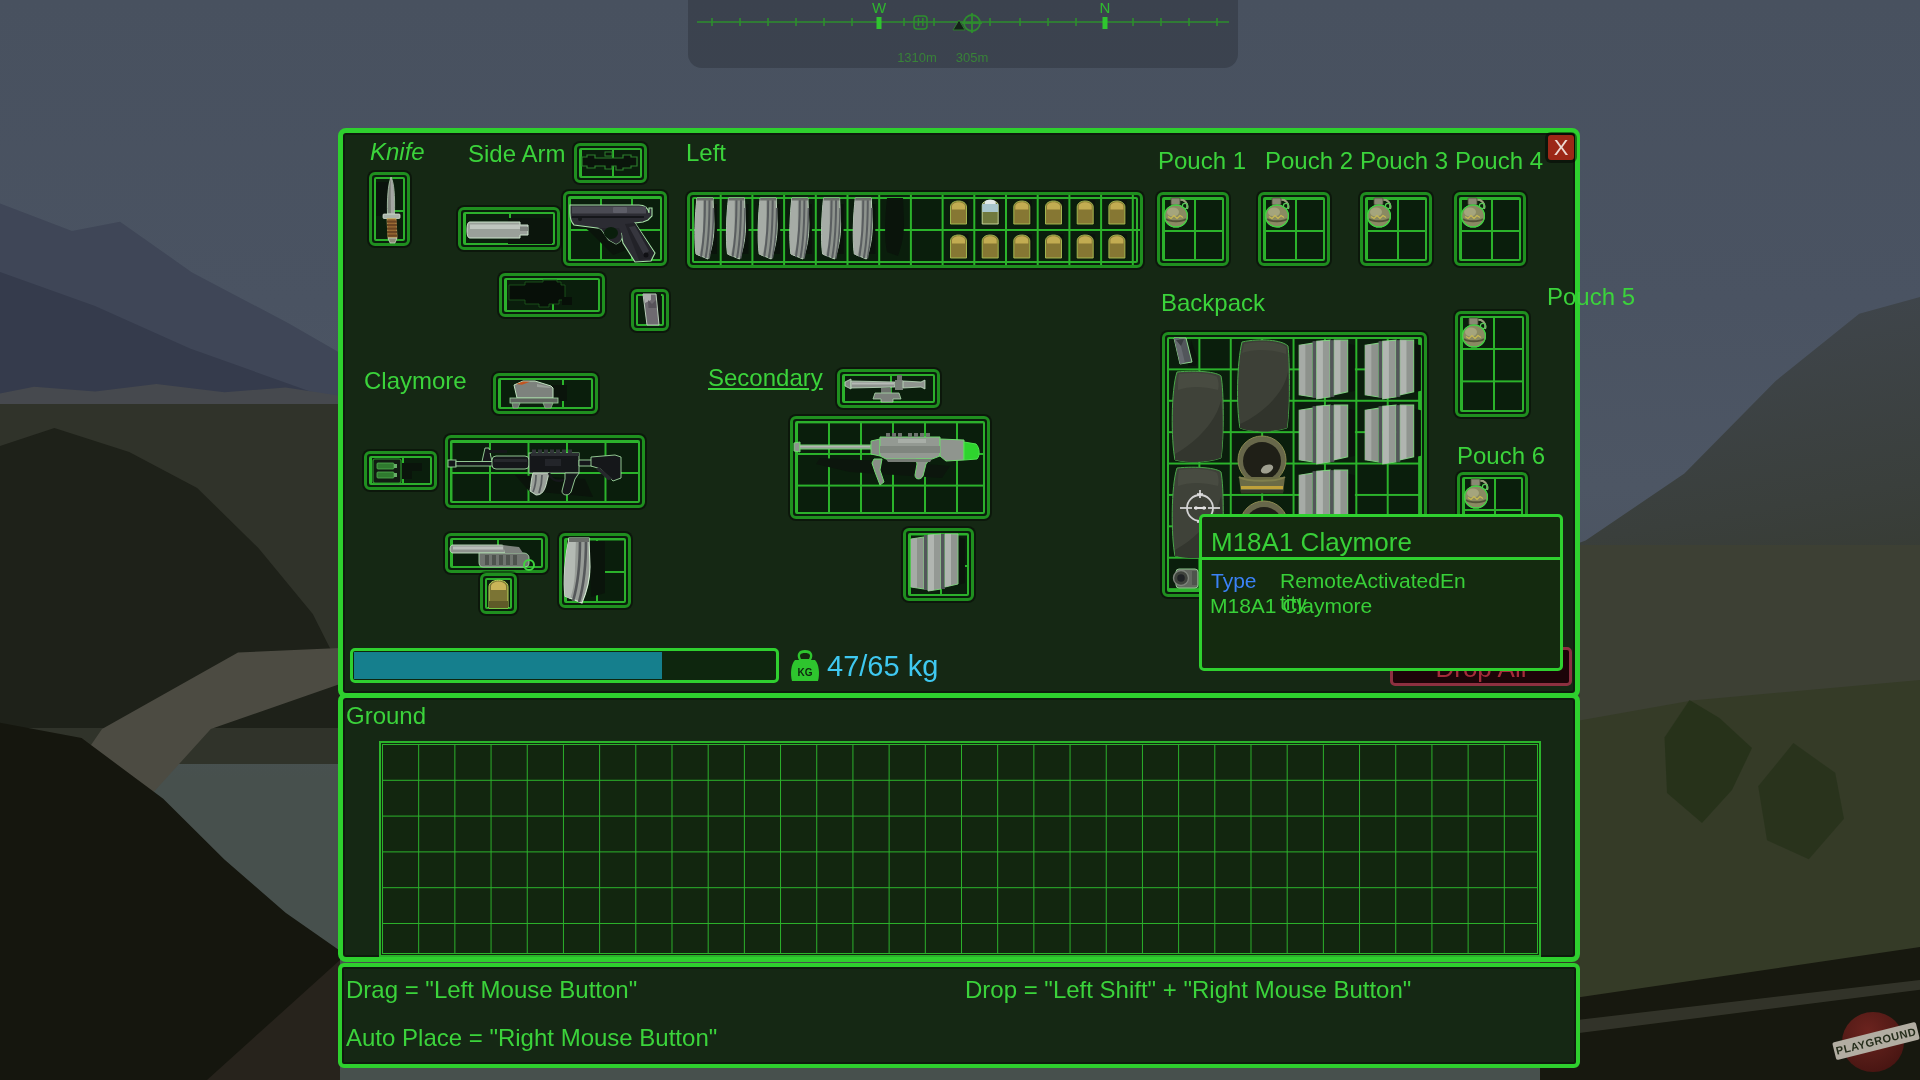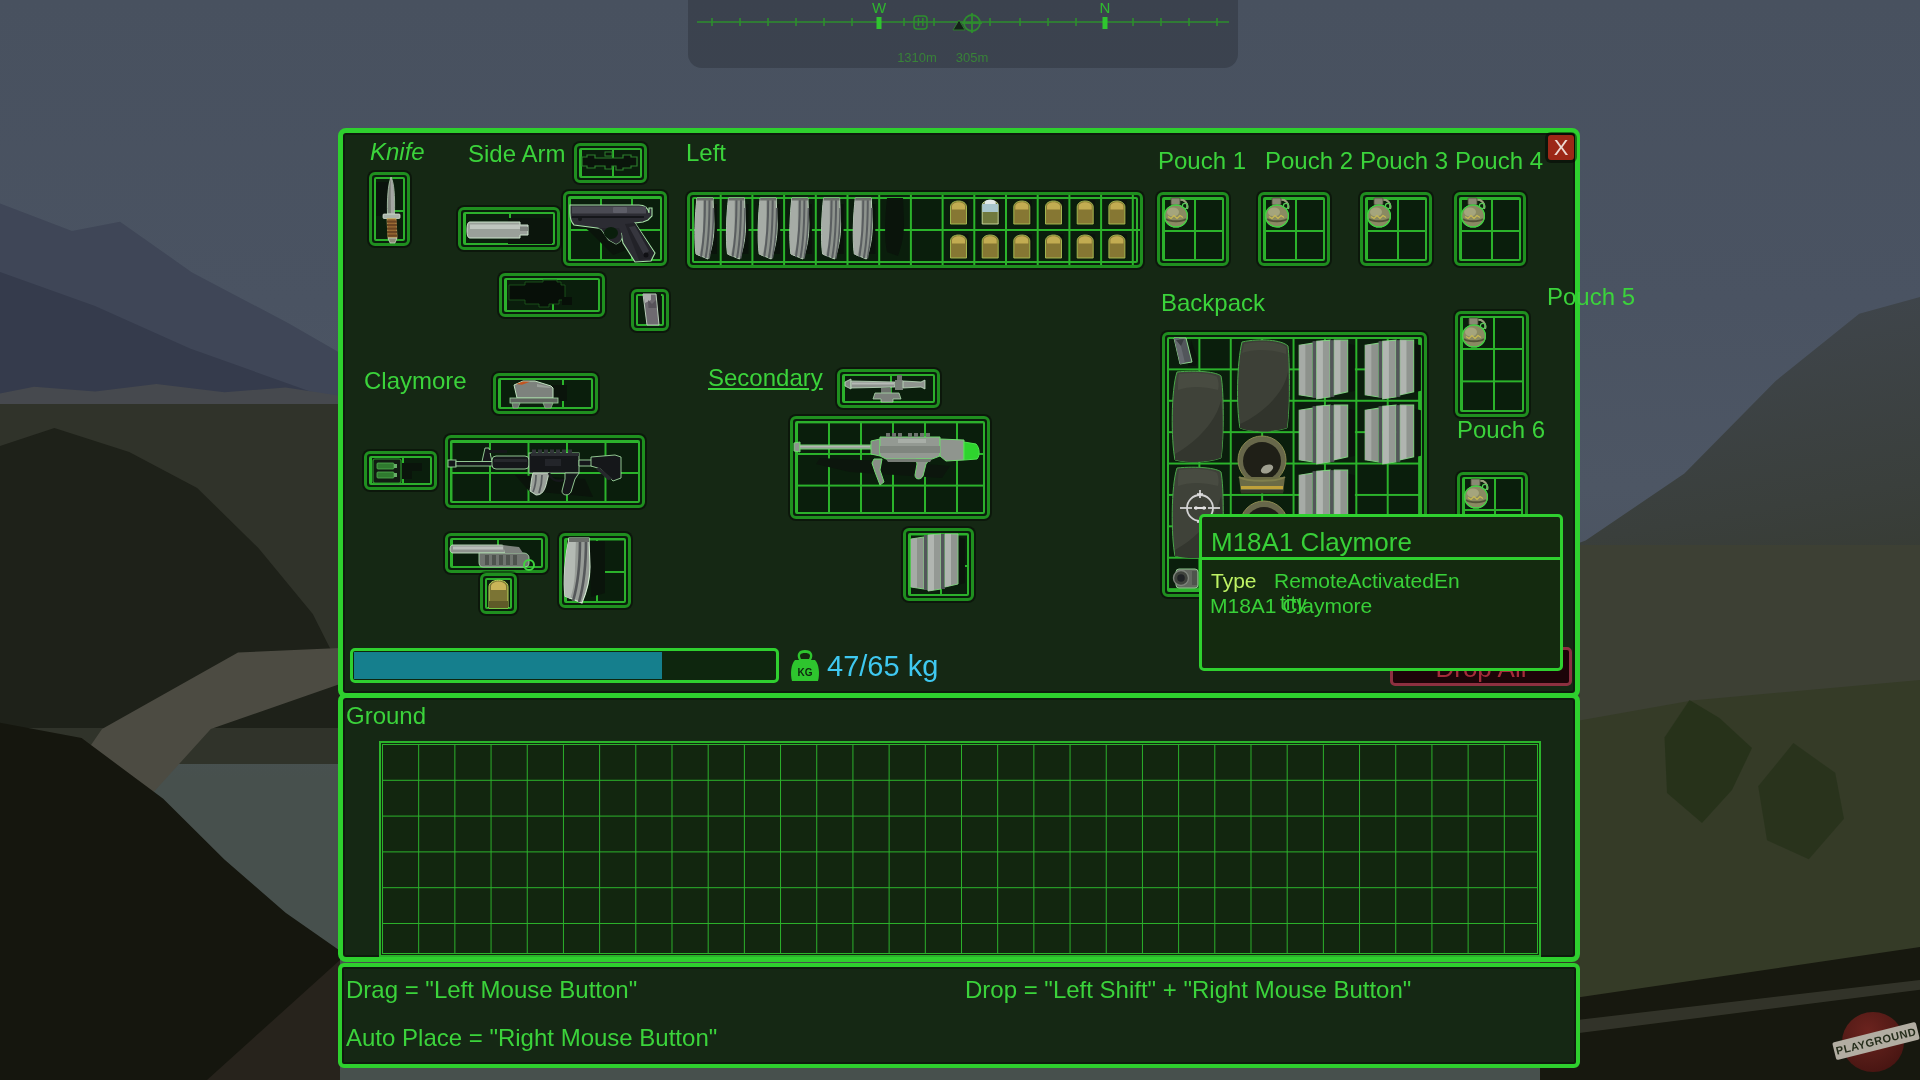--- a/index.html
+++ b/index.html
@@ -395,21 +395,21 @@
 <div class="lbl" style="left:1527px;top:283px;margin-left:20px;">Pouch 5</div>
 
 <div class="slot" style="left:1455px;top:311px;width:74px;height:106px;">
       <div class="gridi" style="background-image:linear-gradient(#2bb32b 2px,transparent 2px),linear-gradient(90deg,#2bb32b 2px,transparent 2px);background-size:32px 32.4px;background-position:31px 30px;"></div>
     </div>
 
 <svg class="abs" style="left:1459px;top:314px;" width="34" height="40" viewBox="0 0 34 40">
       <use href="#grenade"></use>
     </svg>
 
-<div class="lbl" style="left:1457px;top:416px;">Pouch 6</div>
+<div class="lbl" style="left:1457px;top:442px;">Pouch 6</div>
 
 <div class="slot" style="left:1457px;top:472px;width:71px;height:100px;">
       <div class="gridi" style="background-image:linear-gradient(#2bb32b 2px,transparent 2px),linear-gradient(90deg,#2bb32b 2px,transparent 2px);background-size:31px 32px;background-position:30px 30px;"></div>
     </div>
 
 <svg class="abs" style="left:1461px;top:475px;" width="34" height="40" viewBox="0 0 34 40">
       <use href="#grenade"></use>
     </svg>
 
 <div class="lbl" style="left:364px;top:367px;">Claymore</div>
@@ -591,23 +591,23 @@
 <div class="abs" style="left:1390px;top:647px;width:182px;height:39px;border:3px solid #8d3040;border-radius:5px;background:#1c0408;color:#a42c3a;font-size:26px;text-align:center;line-height:37px;">Drop All</div>
 
 <div class="abs" style="left:1548px;top:135px;width:26px;height:25px;background:#9c2817;border-radius:3px;box-shadow:0 0 0 3px rgba(0,0,0,0.45);color:#ecd9d2;font-size:22px;text-align:center;line-height:25px;">X</div>
 
 <div class="abs" style="left:1199px;top:514px;width:364px;height:157px;border:3px solid #2fd02f;border-radius:5px;background:#142a0f;">
 
   <div class="abs" style="left:9px;top:10px;color:#38d038;font-size:26px;">M18A1 Claymore</div>
 
   <div class="abs" style="left:0;top:40px;width:358px;height:3px;background:#2fd02f;"></div>
 
-  <div class="abs" style="left:9px;top:52px;color:#bef264;font-size:21px;">Type</div>
-
-  <div class="abs" style="left:72px;top:52px;color:#38d038;font-size:21px;">RemoteActivatedEn</div>
+  <div class="abs" style="left:9px;top:52px;color:#3b82f6;font-size:21px;">Type</div>
+
+  <div class="abs" style="left:78px;top:52px;color:#38d038;font-size:21px;">RemoteActivatedEn</div>
 
   <div class="abs" style="left:78px;top:74px;color:#38d038;font-size:21px;">tity</div>
 
   <div class="abs" style="left:8px;top:77px;color:#38d038;font-size:21px;">M18A1 Claymore</div>
 </div>
 
 <div class="abs" style="left:338px;top:693px;width:1242px;height:269px;background:#152814;border:5px solid #2ed02e;border-radius:8px;box-shadow:inset 0 0 0 2px rgba(0,0,0,0.3);"></div>
 
 <div class="abs" style="left:346px;top:702px;color:#3bd33b;font-size:24px;">Ground</div>
 

